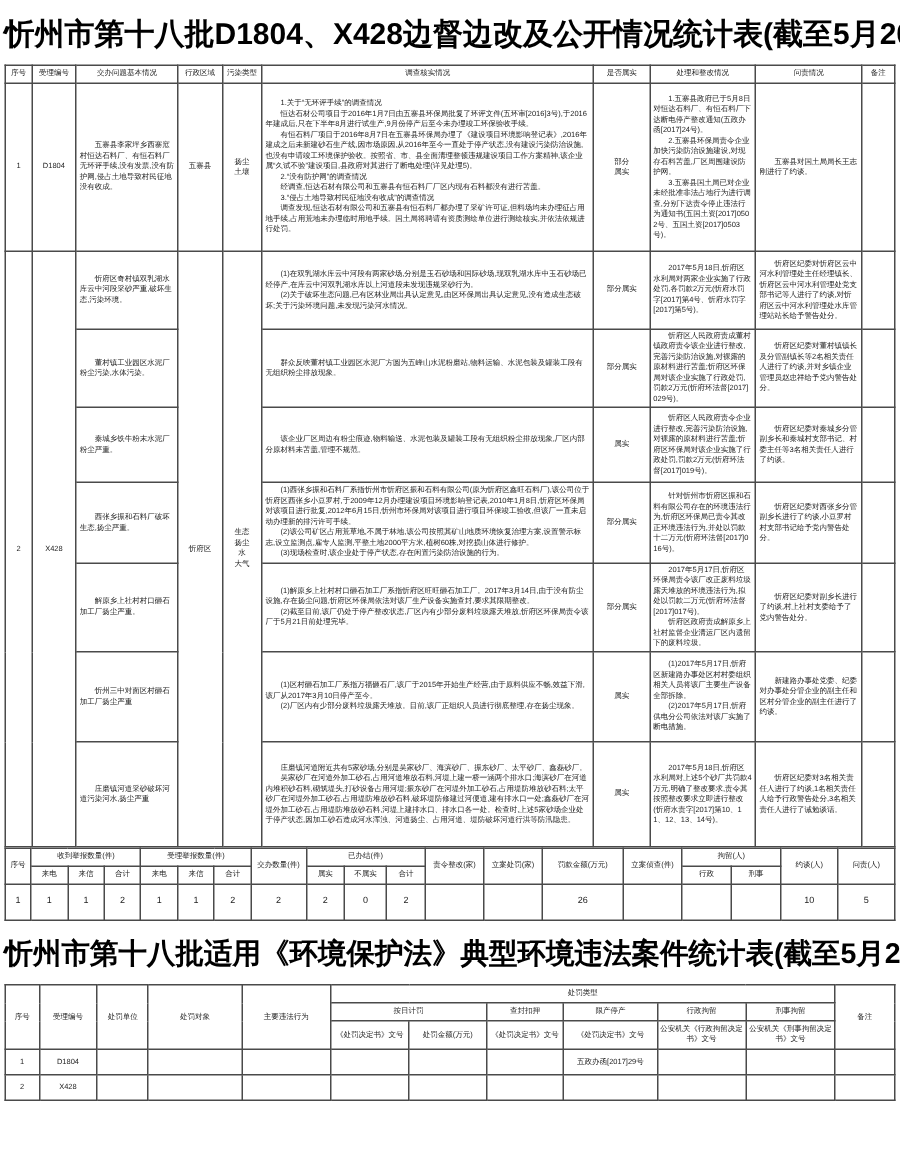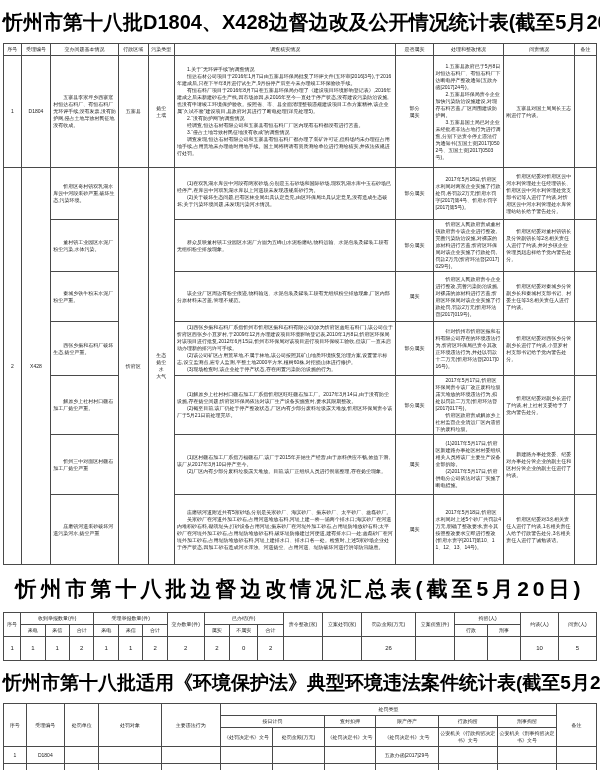--- a/index.html
+++ b/index.html
@@ -209,21 +209,20 @@
             <div class="para">2017年5月18日,忻府区水利局对上述5个砂厂共罚款4万元,明确了整改要求,责令其按照整改要求立即进行整改(忻府水责字[2017]第10、11、12、13、14号)。</div>
           </td>
           <td class="txt">
             <div class="para">忻府区纪委对3名相关责任人进行了约谈,1名相关责任人给予行政警告处分,3名相关责任人进行了诫勉谈话。</div>
           </td>
           <td></td>
         </tr>
       </tbody>
     </table>
 
-  <h1 id="title2" class="doc-title">忻州市第十八批边督边改情况汇总表(截至5月20日)</h1>
   <table id="table2">
       <colgroup>
         <col style="width: 2.8%;">
         <col style="width: 4%;">
         <col style="width: 4%;">
         <col style="width: 4%;">
         <col style="width: 4%;">
         <col style="width: 4%;">
         <col style="width: 4%;">
         <col style="width: 6%;">

